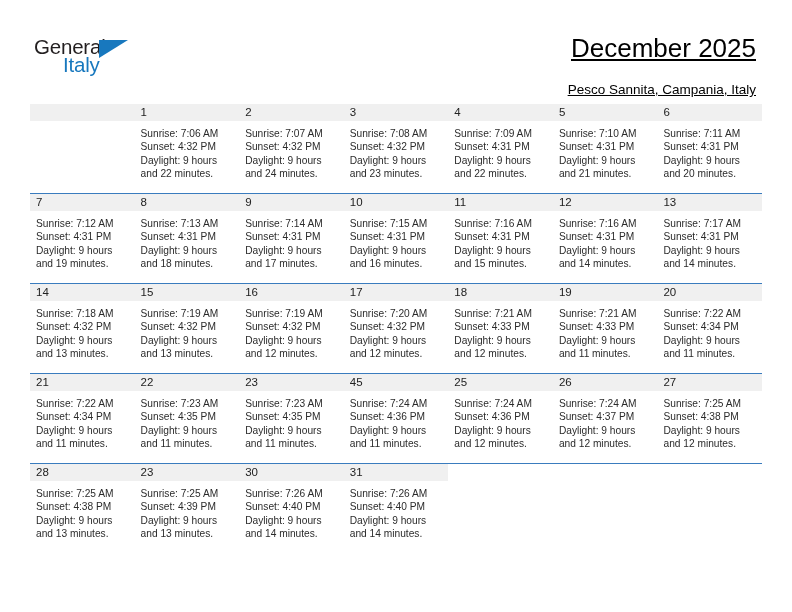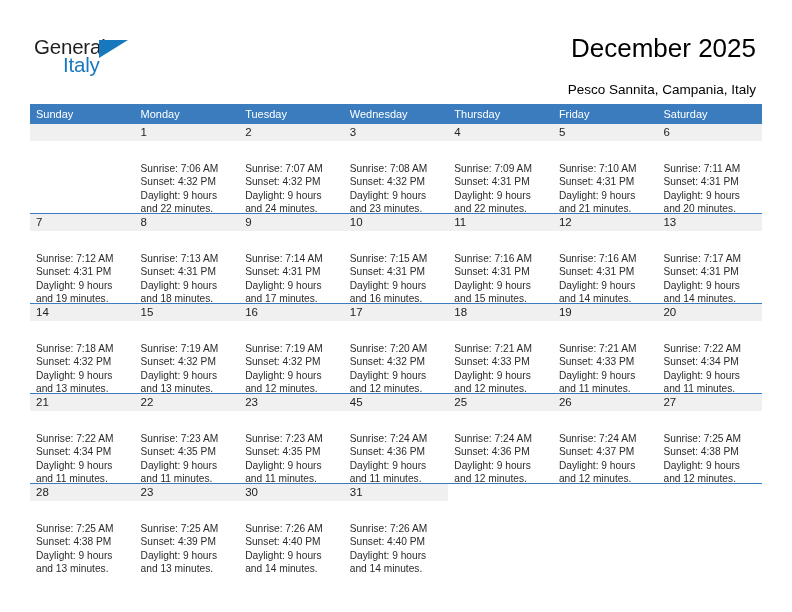--- a/index.html
+++ b/index.html
@@ -64,20 +64,21 @@
     height: 0;
     border-left: 29px solid #1878be;
     border-bottom: 18px solid transparent;
   }
 
   .title-block {
     position: absolute;
     right: 36px;
     top: 32px;
     text-align: right;
+    text-decoration: underline;
   }
   .cal-title {
     font-size: 26px;
     font-weight: normal;
     color: #000000;
     line-height: 32px;
     white-space: nowrap;
   }
   .cal-subtitle {
     font-size: 13.5px;
@@ -138,21 +139,21 @@
     white-space: nowrap;
   }
   .day.empty .daynum {
     background: #f0f0f0;
     color: transparent;
   }
   .day.blank .daynum {
     background: transparent;
   }
   .details {
-    padding: 21px 5px 0 6px;
+    padding: 6px 5px 0 6px;
     font-size: 10.2px;
     line-height: 13.4px;
     color: #2b2b2b;
   }
   .details div {
     white-space: nowrap;
     overflow: hidden;
   }
 </style>
 </head>
@@ -169,29 +170,20 @@
     </div>
 
     <div class="title-block">
       <div class="cal-title">December 2025</div>
       <div class="cal-subtitle">Pesco Sannita, Campania, Italy</div>
     </div>
 
   </div>
 
   <div class="calendar">
-    <div class="weekdays">
-        <div class="weekday">Sunday</div>
-        <div class="weekday">Monday</div>
-        <div class="weekday">Tuesday</div>
-        <div class="weekday">Wednesday</div>
-        <div class="weekday">Thursday</div>
-        <div class="weekday">Friday</div>
-        <div class="weekday">Saturday</div>
-      </div>
     <div class="weeks">
         <div class="week first">
           <div class="day empty">
             <div class="daynum"></div>
           </div>
           <div class="day">
             <div class="daynum">1</div>
             <div class="details">
               <div>Sunrise: 7:06 AM</div>
               <div>Sunset: 4:32 PM</div>

